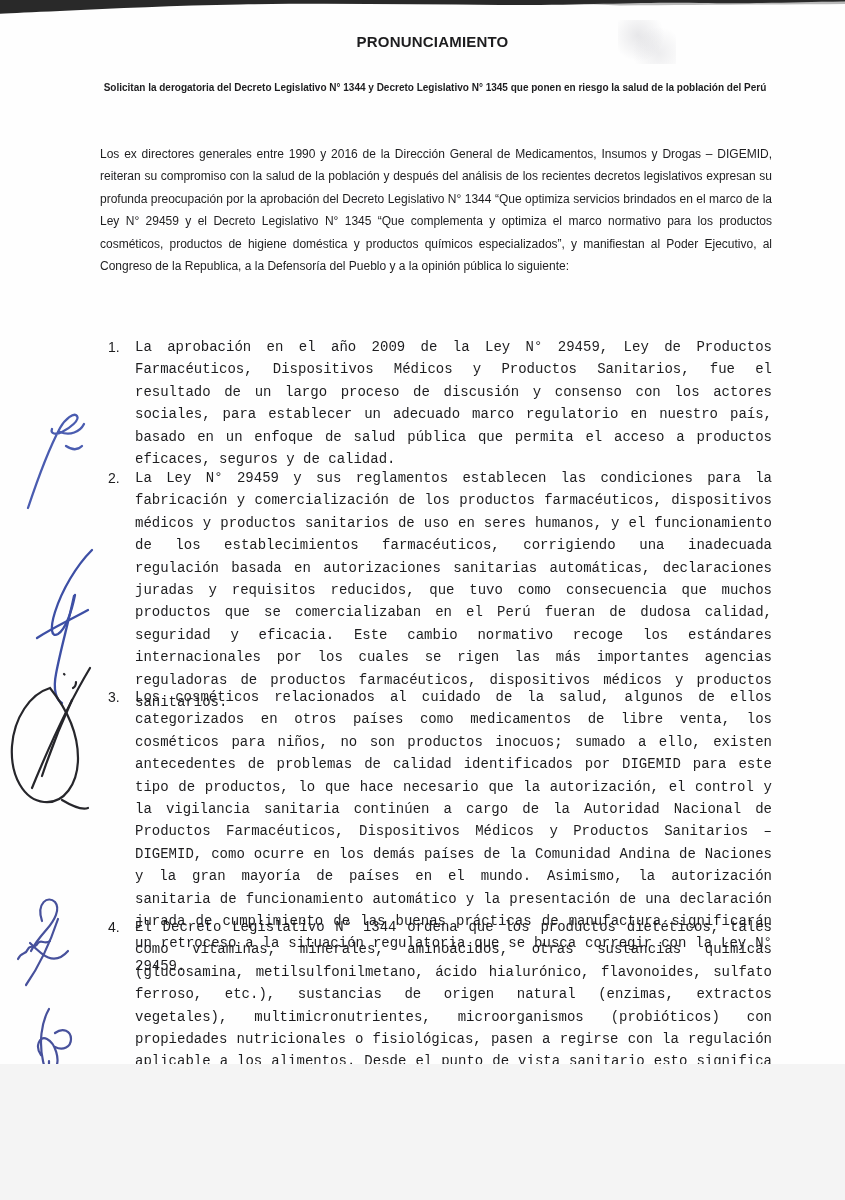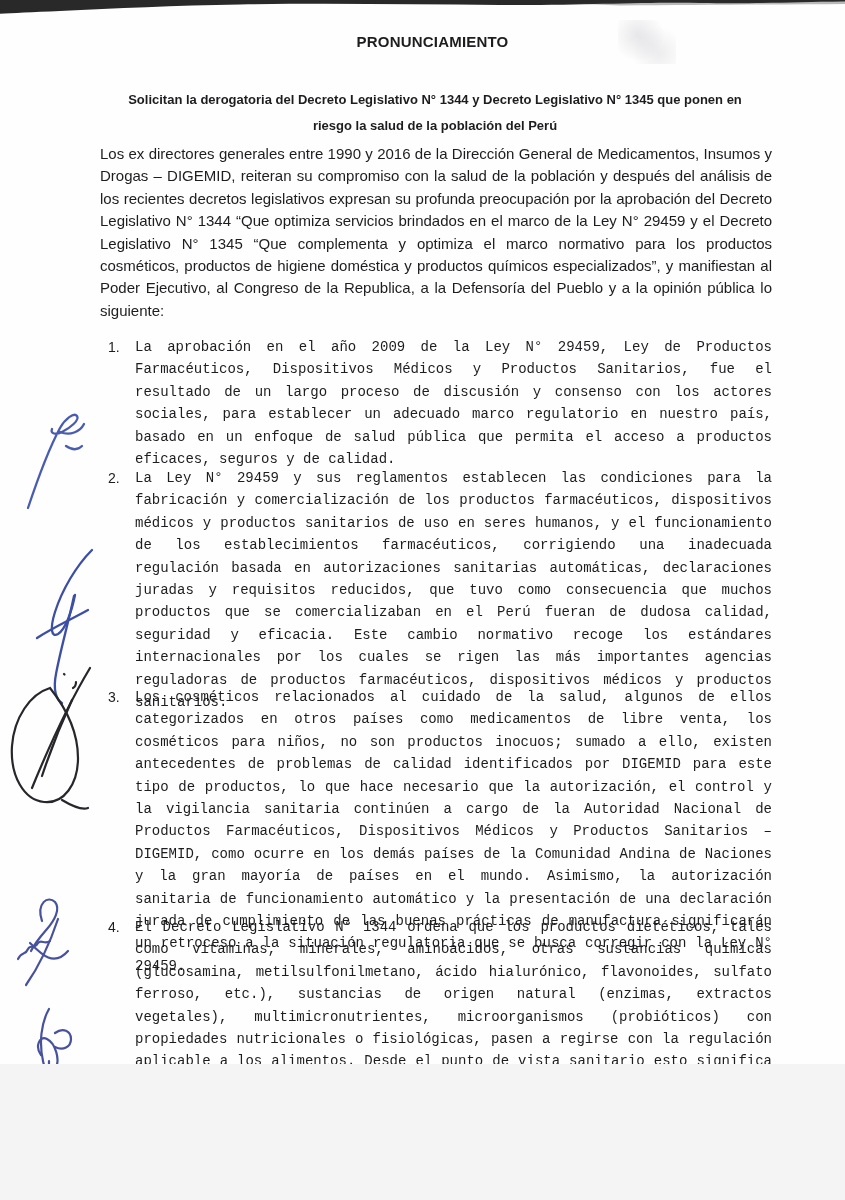--- a/index.html
+++ b/index.html
@@ -17,26 +17,26 @@
     position:absolute;left:618px;top:20px;width:58px;height:44px;
     background:
       radial-gradient(circle at 35% 35%, rgba(110,110,125,.16), transparent 55%),
       radial-gradient(circle at 70% 75%, rgba(110,110,125,.12), transparent 50%);
   }
   .title{
     position:absolute;top:33px;left:95px;right:75px;margin:0;
     text-align:center;font-size:15px;font-weight:bold;letter-spacing:.2px;
   }
   .subtitle{
-    position:absolute;top:75px;left:95px;right:70px;margin:12px;
-    text-align:center;font-size:13px;font-weight:bold;line-height:26px;
+    position:absolute;top:75px;left:95px;right:70px;margin:0;
+    text-align:center;font-size:10px;font-weight:bold;line-height:26px;
   }
   .intro{
     position:absolute;top:143px;left:100px;width:672px;margin:0;
-    font-size:15px;line-height:22.4px;text-align:justify;
+    font-size:12px;line-height:22.4px;text-align:justify;
   }
   .item{
     position:absolute;left:108px;width:664px;display:flex;
     font-size:14px;line-height:22.4px;
   }
   .item .num{flex:none;width:27px;}
   .item .txt{flex:1;text-align:justify;font-family:Liberation Mono, monospace;}
   .footer{
     position:absolute;top:1140px;left:95px;right:75px;
     text-align:center;font-size:15px;font-weight:bold;

